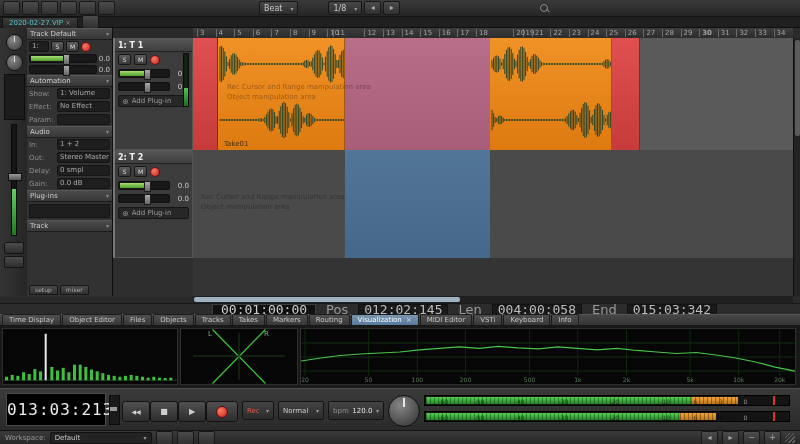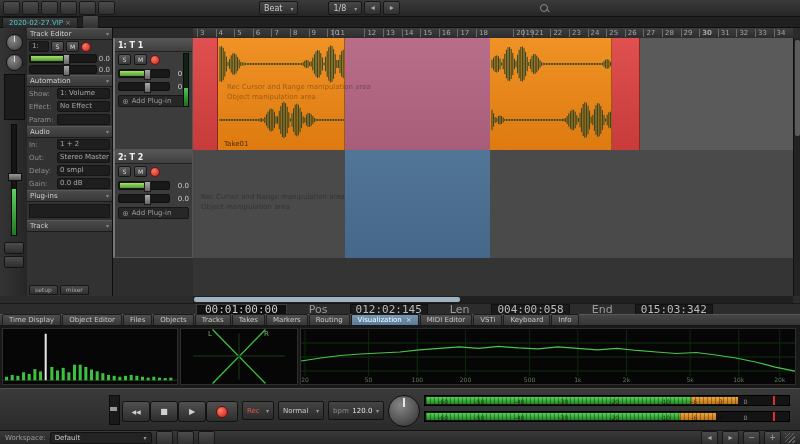--- a/index.html
+++ b/index.html
@@ -70,21 +70,21 @@
   .overlaytxt{position:absolute;font-size:7px;color:rgba(0,0,0,.33);line-height:10px;white-space:nowrap}
   .takelabel{position:absolute;font-size:7px;color:#4c2c06}
   .fillerL{left:113px;top:258px;width:80px;height:38px;background:#2e2e2e;border-right:1px solid #111}
   .fillerR{left:193px;top:258px;width:600px;height:38px;background:#343434}
   .vscroll{left:793px;top:38px;width:7px;height:258px;background:#232323;border-left:1px solid #101010}
   .vscroll .thumb{position:absolute;left:1px;top:2px;width:5px;height:96px;background:#5c5c5c;border-radius:2px}
   .hscroll{left:193px;top:296px;width:600px;height:7px;background:#202020}
   .hscroll .thumb{position:absolute;left:1px;top:1px;width:266px;height:5px;background:#9fb3c2;border-radius:2px}
 
   
-  .statusrow{left:0;top:303px;width:800px;height:11px;background:#2c2c2c;border-top:1px solid #191919;display:flex;align-items:center;gap:22px;padding:0 4px;box-sizing:border-box;font-size:11px;color:#9a9a9a}
+  .statusrow{left:0;top:303px;width:800px;height:11px;background:#2c2c2c;border-top:1px solid #191919;display:flex;align-items:center;gap:10px;padding:0 20px;box-sizing:border-box;font-size:13px;color:#9a9a9a}
   .clockbox{background:#101010;border:1px solid #3c3c3c;color:#cfcfcf;height:9px;line-height:9px;padding:0 8px;margin-left:192px;font-family:"DejaVu Sans Mono",monospace}
   .statval{background:#1a1a1a;border:1px solid #111;color:#bdbdbd;height:9px;line-height:9px;padding:0 5px;font-family:"DejaVu Sans Mono",monospace}
 
   
   .tabbar{left:0;top:314px;width:800px;height:12px;background:linear-gradient(#464646,#353535);border-top:1px solid #565656;border-bottom:1px solid #161616;display:flex;align-items:flex-end;padding:0 2px;box-sizing:border-box;gap:1px}
   .tab{background:linear-gradient(#4e4e4e,#383838);border:1px solid #1c1c1c;border-bottom:0;border-radius:2px 2px 0 0;color:#c6c6c6;font-size:7px;height:10px;line-height:10px;padding:0 6px;display:flex;align-items:center;gap:4px}
   .tab.active{background:linear-gradient(#7593ad,#5b7democrat)}
   .tab.active{background:linear-gradient(#7996b0,#587a9a);color:#fff}
   .tab .tclose{color:#ddd;font-size:7px}
 
@@ -163,21 +163,21 @@
     <div class="vfader">
       <div class="fill"></div>
       <div class="handle"></div>
     </div>
     <div class="abs" style="left:4px;top:214px;width:18px;height:10px;background:linear-gradient(#4c4c4c,#2e2e2e);border:1px solid #141414;border-radius:2px"></div>
     <div class="abs" style="left:4px;top:228px;width:18px;height:10px;background:linear-gradient(#4c4c4c,#2e2e2e);border:1px solid #141414;border-radius:2px"></div>
   </div>
 
   <div class="abs editor">
     <div class="phead">
-      <span>Track Editor</span>
+      <span>Track Default</span>
       <span class="car"></span>
     </div>
     <div class="frow">
       <span class="vbox" style="flex:0 0 14px">1:</span>
       <span class="sbtn">S</span>
       <span class="sbtn">M</span>
       <span class="rec-dot"></span>
     </div>
     <div class="frow">
       <span class="hslider">
@@ -499,20 +499,21 @@
       <line x1="387.52000000000004" y1="0" x2="387.52000000000004" y2="46" stroke="#0e2a0e"></line>
       <text x="387.52000000000004" y="51.5" fill="#5e7e5e" font-size="6" text-anchor="middle" font-family="DejaVu Sans">5k</text>
       <line x1="436" y1="0" x2="436" y2="46" stroke="#0e2a0e"></line>
       <text x="436" y="51.5" fill="#5e7e5e" font-size="6" text-anchor="middle" font-family="DejaVu Sans">10k</text>
       <line x1="476.8" y1="0" x2="476.8" y2="46" stroke="#0e2a0e"></line>
       <text x="476.8" y="51.5" fill="#5e7e5e" font-size="6" text-anchor="middle" font-family="DejaVu Sans">20k</text>
       <polyline points="0.0,31.0 19.7,28.0 39.4,25.5 59.0,24.0 78.7,23.0 98.4,22.0 118.1,20.0 137.8,18.5 157.4,17.0 177.1,18.5 196.8,16.5 216.5,18.0 236.2,19.0 255.8,17.0 275.5,18.5 295.2,20.0 314.9,18.5 334.6,20.5 354.2,22.0 373.9,23.5 393.6,22.5 413.3,25.0 433.0,28.0 452.6,32.0 472.3,37.0 492.0,41.0" stroke="#49c549" stroke-width="1.2" fill="none"></polyline>
     </svg>
 
   <div class="abs transport">
+    <div class="timebox">013:03:213</div>
     <div class="tvfader">
         <div class="handle"></div>
       </div>
     <div class="tbtn" style="left:122px"><span style="font-size:6px">◀◀</span></div>
     <div class="tbtn" style="left:150px"><span>■</span></div>
     <div class="tbtn" style="left:178px"><span>▶</span></div>
     <div class="tbtn recb" style="left:206px"><span class="reccirc"></span></div>
     <div class="tdd" style="left:242px;width:32px">
       <span style="color:#e05a4a">Rec</span>
       <span class="car"></span>

